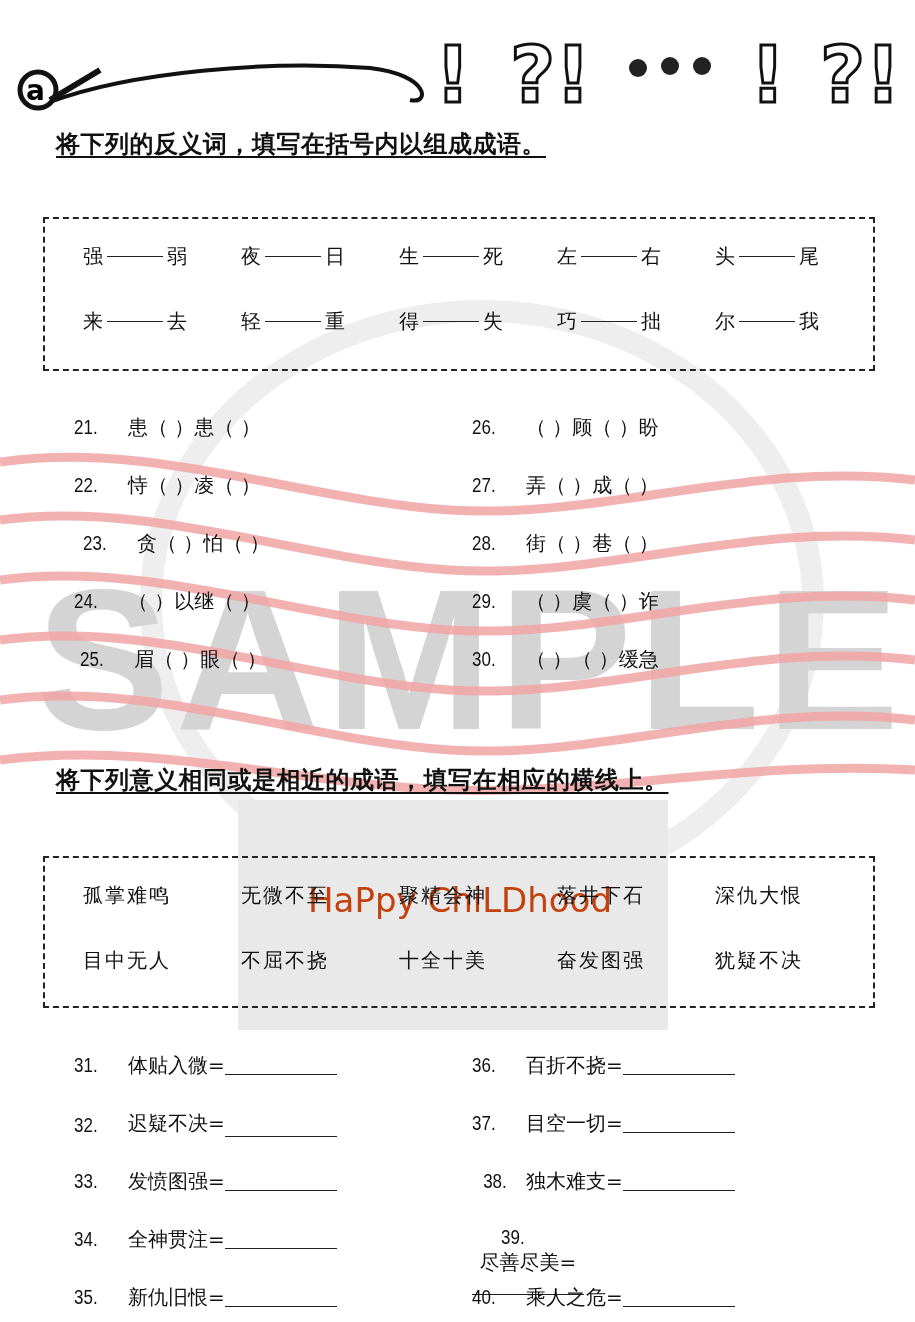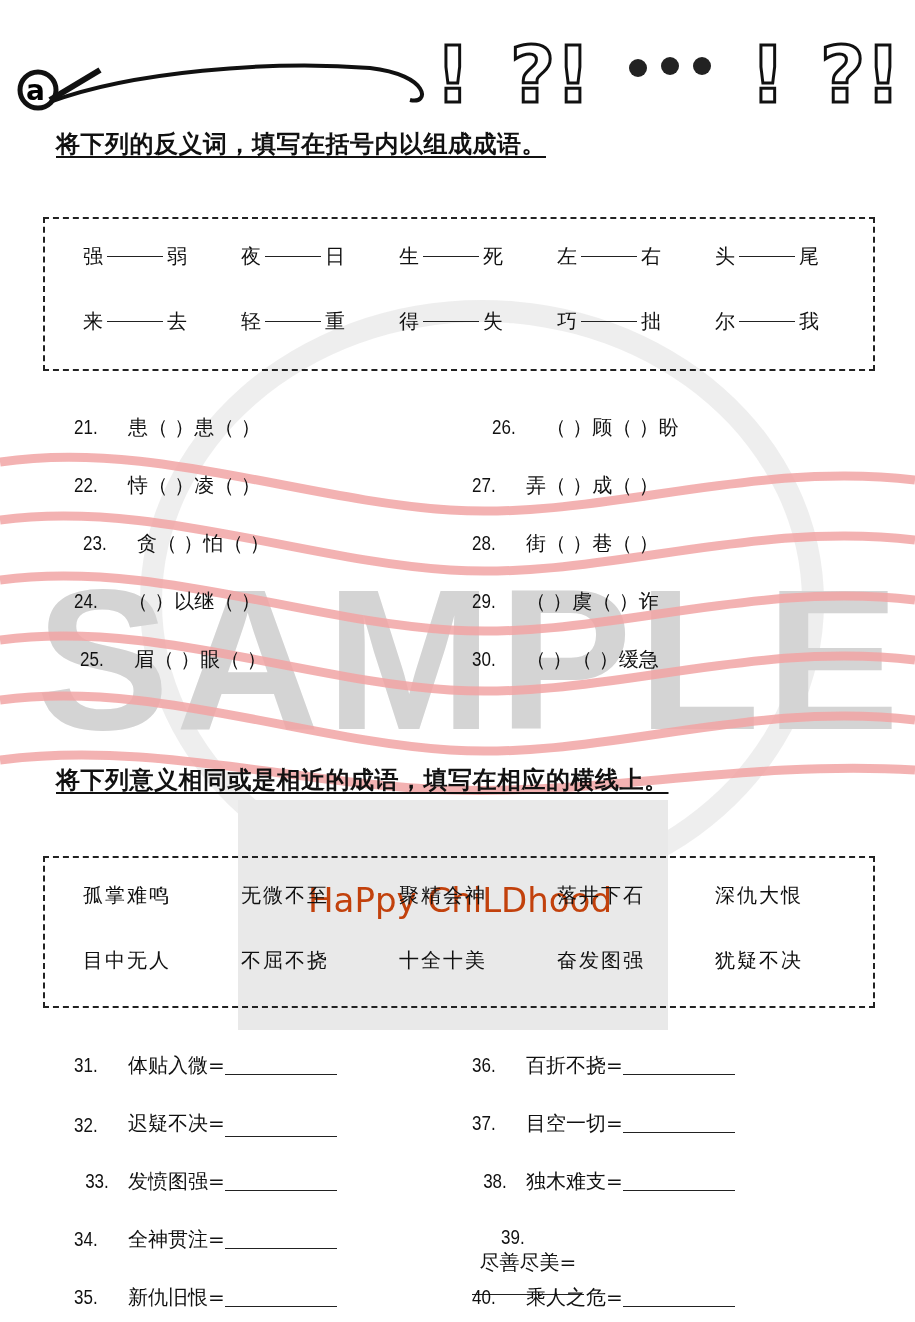--- a/index.html
+++ b/index.html
@@ -122,21 +122,21 @@
       </div>
     </div>
 </div>
 
 <div id="s1q">
     <div class="q" style="left: 74px; top: 414px;"><span class="num">21.</span><span>患（ ）患（ ）</span></div>
     <div class="q" style="left: 74px; top: 472px;"><span class="num">22.</span><span>恃（ ）凌（ ）</span></div>
     <div class="q" style="left: 83px; top: 530px;"><span class="num">23.</span><span>贪（ ）怕（ ）</span></div>
     <div class="q" style="left: 74px; top: 588px;"><span class="num">24.</span><span>（ ）以继（ ）</span></div>
     <div class="q" style="left: 80px; top: 646px;"><span class="num">25.</span><span>眉（ ）眼（ ）</span></div>
-    <div class="q" style="left: 472px; top: 414px; margin-left: 20px;"><span class="num">26.</span><span>（ ）顾（ ）盼</span></div>
+    <div class="q" style="left: 472px; top: 414px;"><span class="num">26.</span><span>（ ）顾（ ）盼</span></div>
     <div class="q" style="left: 472px; top: 472px;"><span class="num">27.</span><span>弄（ ）成（ ）</span></div>
     <div class="q" style="left: 472px; top: 530px;"><span class="num">28.</span><span>街（ ）巷（ ）</span></div>
     <div class="q" style="left: 472px; top: 588px; justify-content: flex-end;"><span class="num">29.</span><span>（ ）虞（ ）诈</span></div>
     <div class="q" style="left: 472px; top: 646px;"><span class="num">30.</span><span>（ ）（ ）缓急</span></div>
   </div>
 
 <div class="title title-2">将下列意义相同或是相近的成语，填写在相应的横线上。</div>
 
 <div class="box box-2">
   <div class="grid" id="idiom-grid">
@@ -149,21 +149,21 @@
       <div class="idiom">不屈不挠</div>
       <div class="idiom">十全十美</div>
       <div class="idiom">奋发图强</div>
       <div class="idiom">犹疑不决</div>
     </div>
 </div>
 
 <div id="s2q">
     <div class="q" style="left: 74px; top: 1052px;"><span class="num">31.</span><span>体贴入微=</span><span class="blank"></span></div>
     <div class="q" style="left: 74px; top: 1110px; align-items: flex-end;"><span class="num">32.</span><span>迟疑不决=</span><span class="blank"></span></div>
-    <div class="q" style="left: 74px; top: 1168px; text-align: center;"><span class="num">33.</span><span>发愤图强=</span><span class="blank"></span></div>
+    <div class="q" style="left: 74px; top: 1168px;"><span class="num">33.</span><span>发愤图强=</span><span class="blank"></span></div>
     <div class="q" style="left: 74px; top: 1226px;"><span class="num">34.</span><span>全神贯注=</span><span class="blank"></span></div>
     <div class="q" style="left: 74px; top: 1284px;"><span class="num">35.</span><span>新仇旧恨=</span><span class="blank"></span></div>
     <div class="q" style="left: 472px; top: 1052px;"><span class="num">36.</span><span>百折不挠=</span><span class="blank"></span></div>
     <div class="q" style="left: 472px; top: 1110px;"><span class="num">37.</span><span>目空一切=</span><span class="blank"></span></div>
     <div class="q" style="left: 472px; top: 1168px; text-align: center;"><span class="num">38.</span><span>独木难支=</span><span class="blank"></span></div>
     <div class="q" style="left: 472px; top: 1226px; flex-direction: column;"><span class="num">39.</span><span>尽善尽美=</span><span class="blank"></span></div>
     <div class="q" style="left: 472px; top: 1284px;"><span class="num">40.</span><span>乘人之危=</span><span class="blank"></span></div>
   </div>
 
 </body></html>

